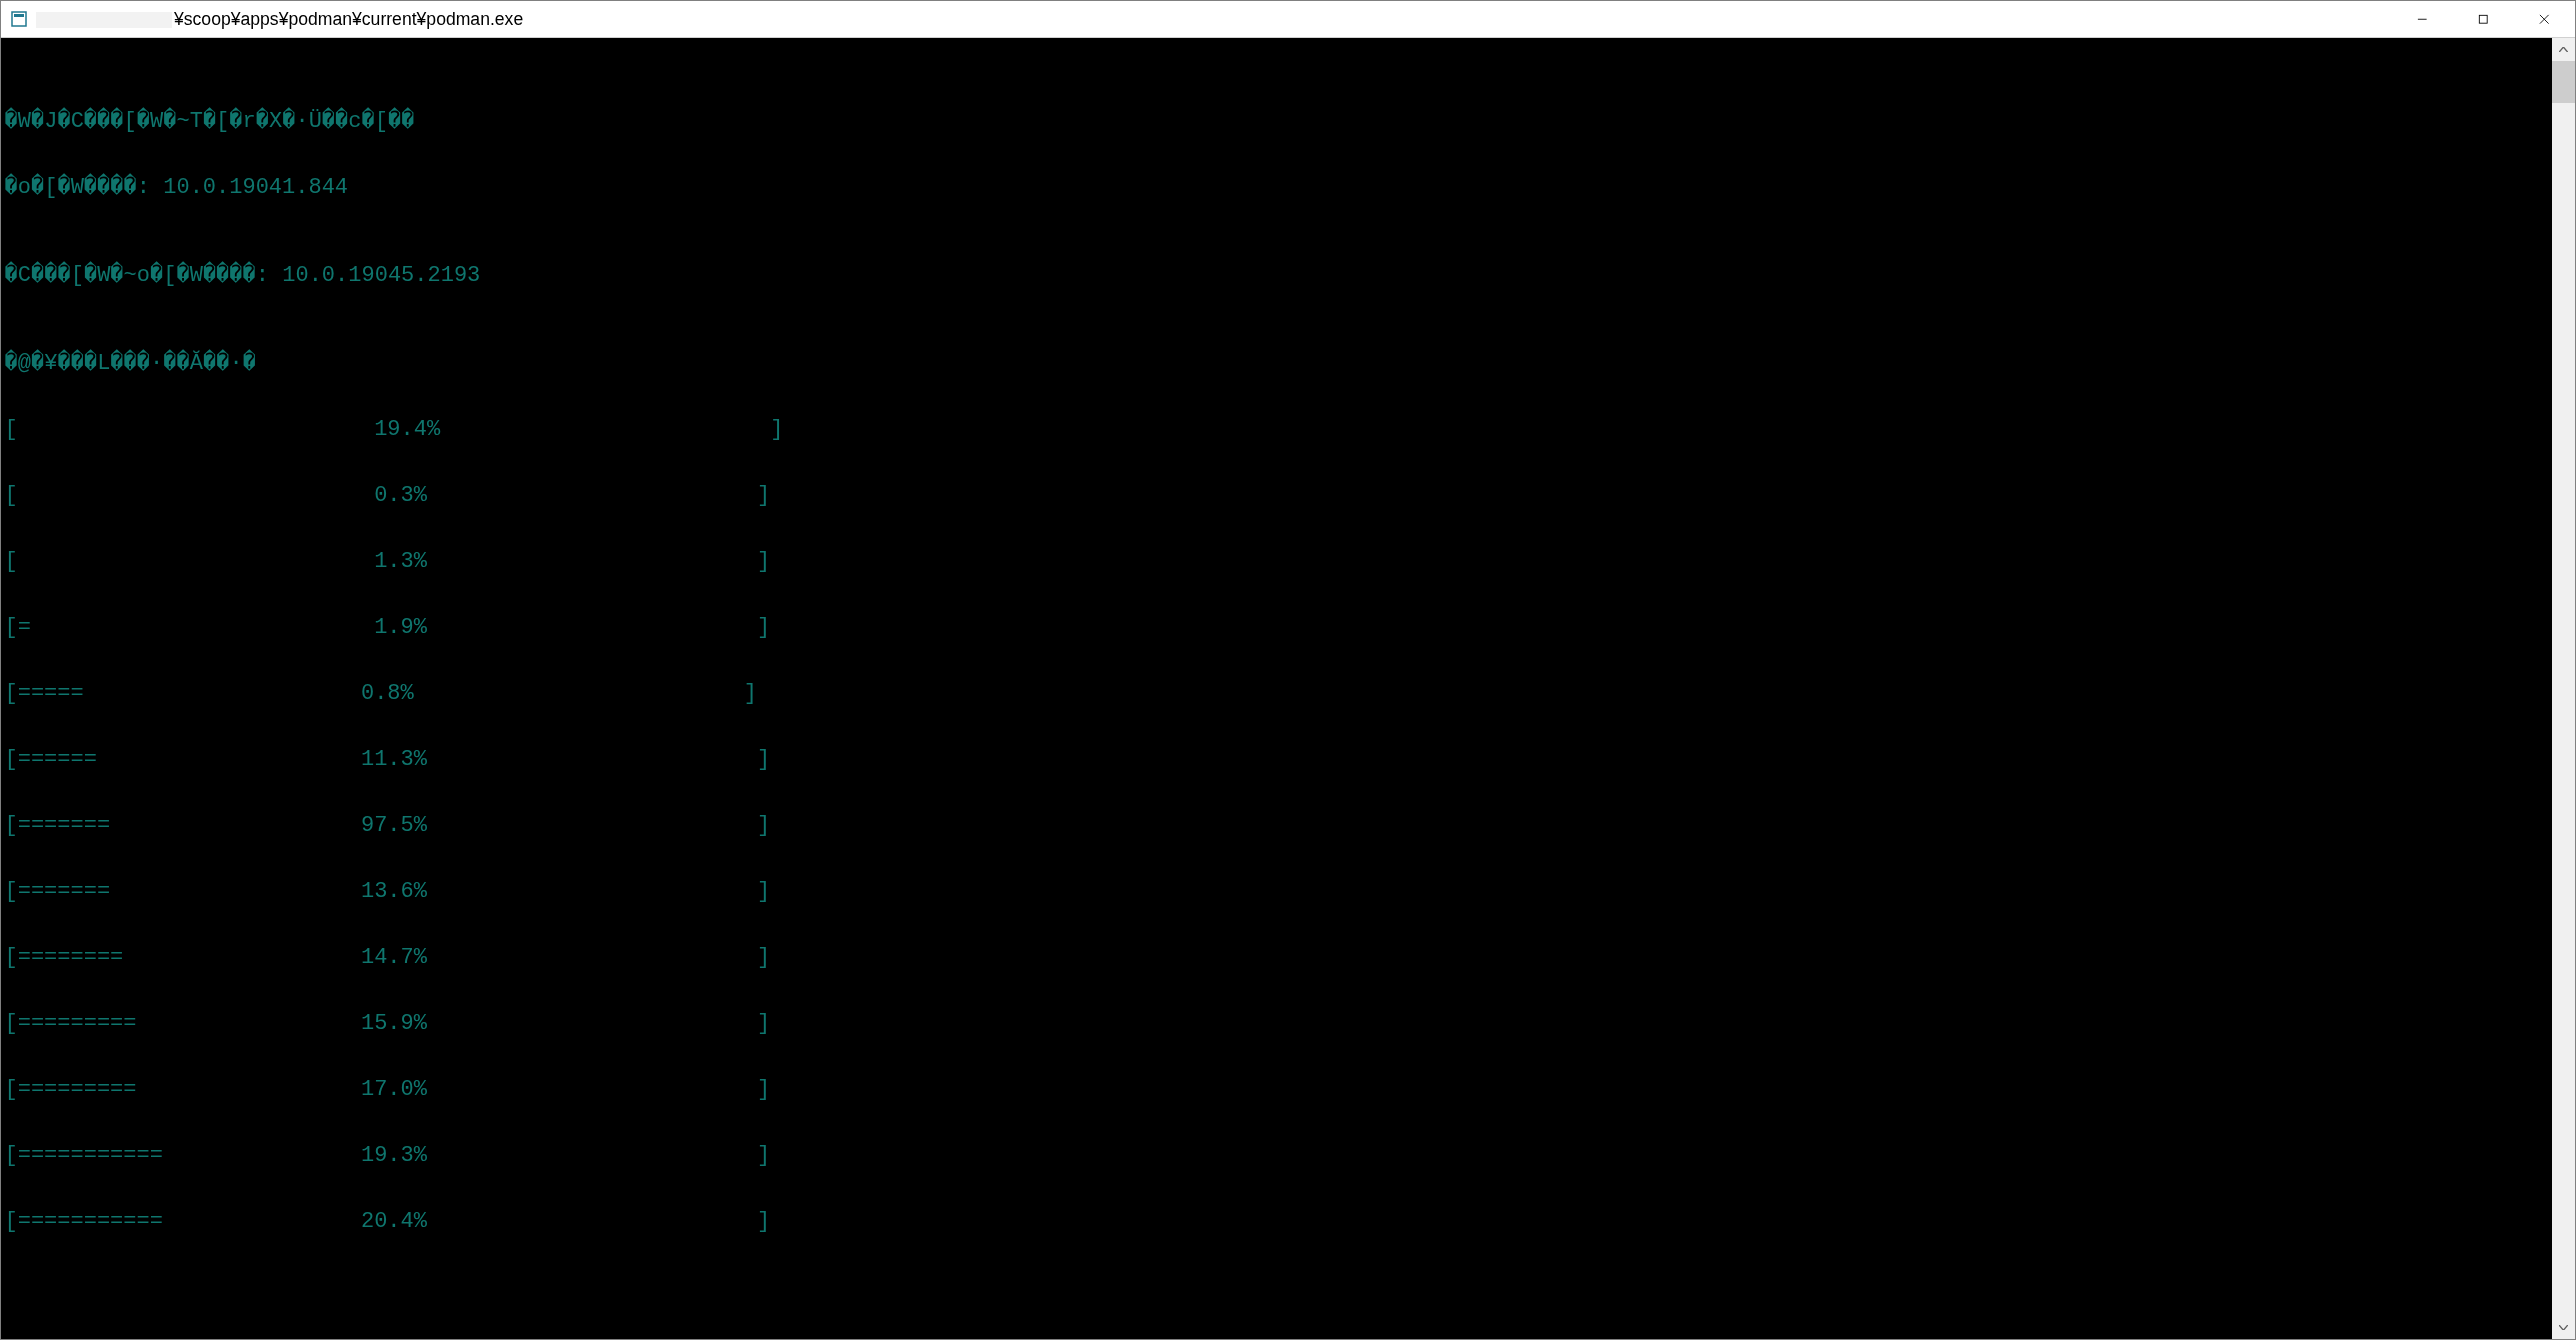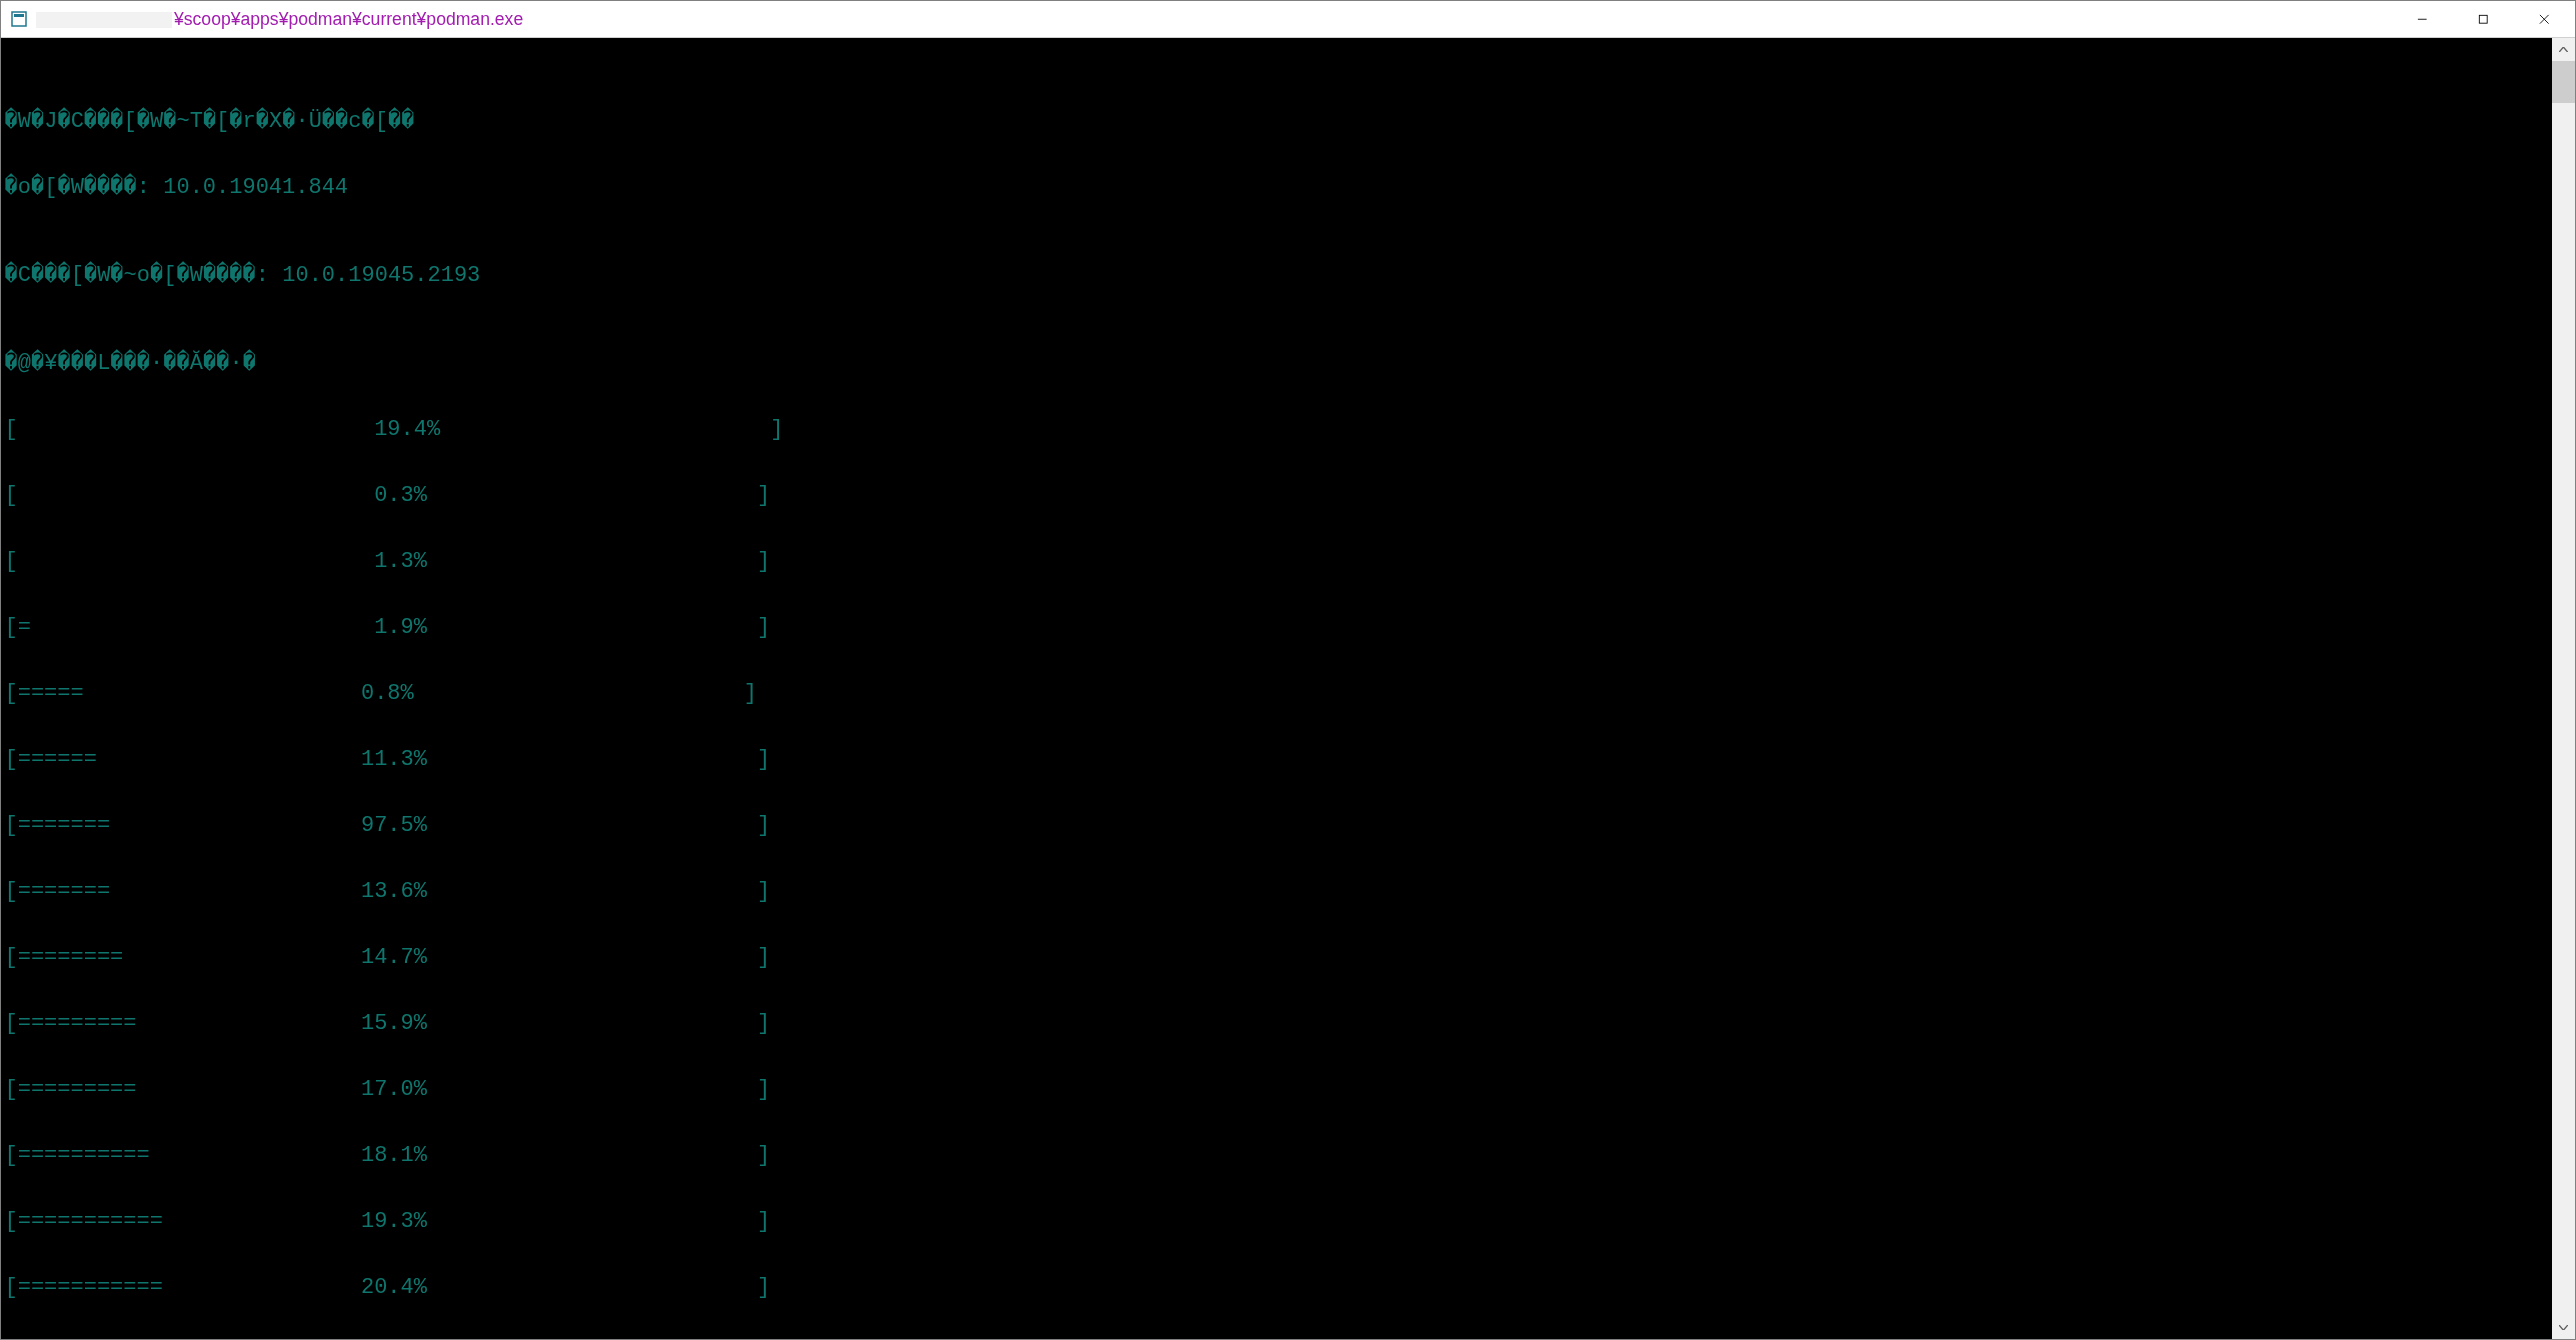--- a/index.html
+++ b/index.html
@@ -30,21 +30,21 @@
     margin-left: 8.8px;
     margin-right: 8.8px;
     display: inline-flex;
     align-items: center;
     justify-content: center;
   }
   .title-icon svg { width: 16px; height: 16px; }
   .title-text {
     font-family: "Segoe UI", sans-serif;
     font-size: 17.6px;
-    color: #a21caf;
+    color: #000000;
     white-space: nowrap;
     overflow: hidden;
   }
   .title-redacted {
     display: inline-block;
     width: 136px;
     height: 16px;
     background: #f2f2f2;
     vertical-align: middle;
     margin-right: 1.8px;
@@ -160,21 +160,20 @@
       <span class="line"><span>[                         </span><span>  0.3%</span><span>                         ]</span></span>
       <span class="line"><span>[                         </span><span>  1.3%</span><span>                         ]</span></span>
       <span class="line"><span>[=                        </span><span>  1.9%</span><span>                         ]</span></span>
       <span class="line"><span>[=====                    </span><span> 0.8%</span><span>                         ]</span></span>
       <span class="line"><span>[======                   </span><span> 11.3%</span><span>                         ]</span></span>
       <span class="line"><span>[=======                  </span><span> 97.5%</span><span>                         ]</span></span>
       <span class="line"><span>[=======                  </span><span> 13.6%</span><span>                         ]</span></span>
       <span class="line"><span>[========                 </span><span> 14.7%</span><span>                         ]</span></span>
       <span class="line"><span>[=========                </span><span> 15.9%</span><span>                         ]</span></span>
       <span class="line"><span>[=========                </span><span> 17.0%</span><span>                         ]</span></span>
-      <span class="line"><span>[==========               </span><span> 18.1%</span><span>                         ]</span></span>
       <span class="line"><span>[===========              </span><span> 19.3%</span><span>                         ]</span></span>
       <span class="line"><span>[===========              </span><span> 20.4%</span><span>                         ]</span></span>
       
       
       
       
       
       
       
       

